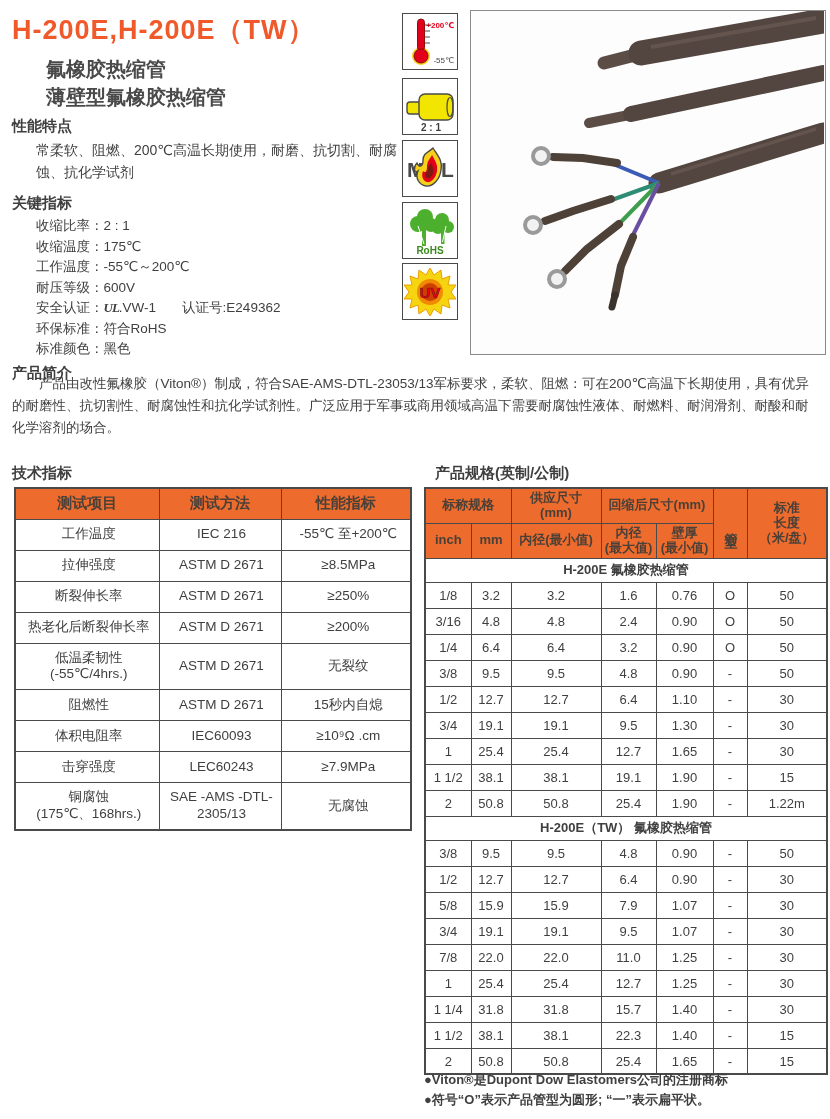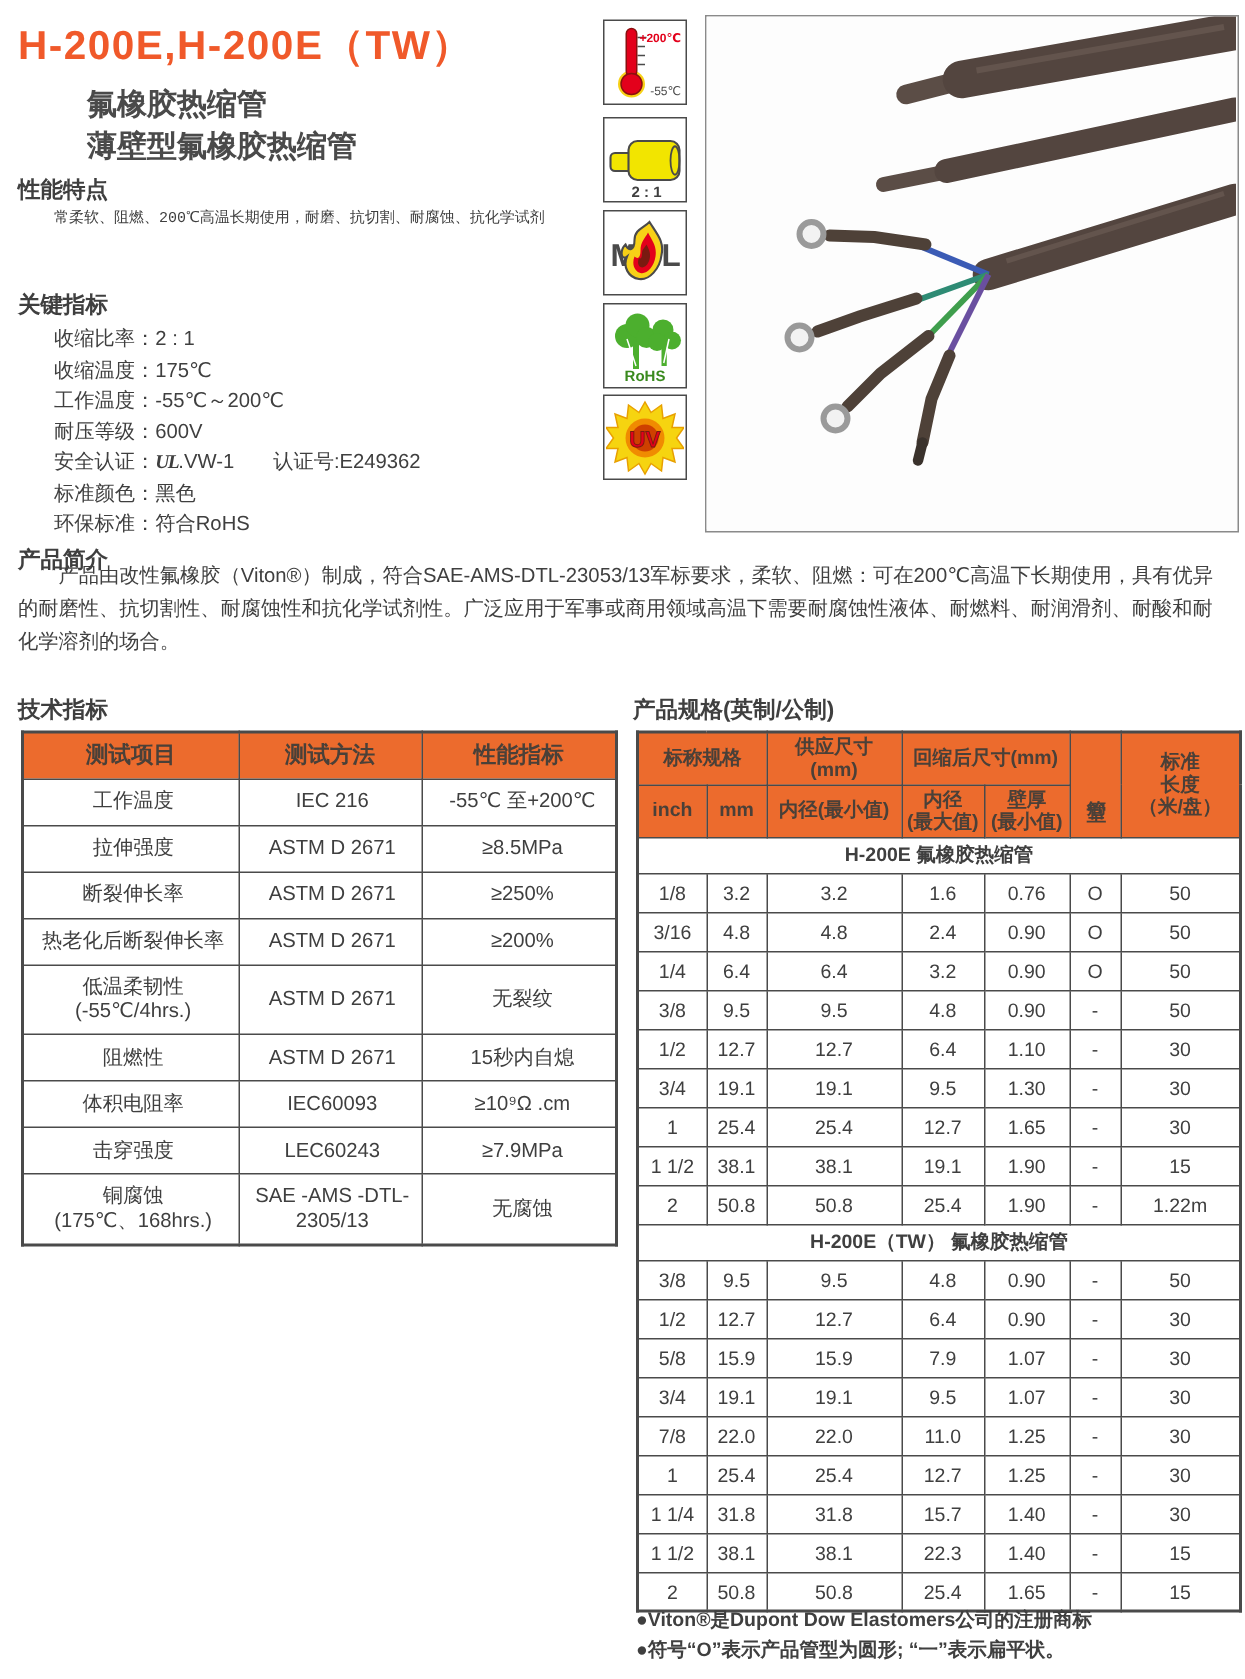--- a/index.html
+++ b/index.html
@@ -3,23 +3,23 @@
 <meta charset="utf-8">
 <style>
   * { margin:0; padding:0; box-sizing:border-box; }
   html,body { background:#ffffff; }
   body {
     width:830px; height:1119px; position:relative; overflow:hidden;
     font-family:"Liberation Sans","DejaVu Sans",sans-serif; color:#3f3f3f;
   }
   .abs { position:absolute; }
   .page-title { left:12px; top:12px; font-size:27px; font-weight:bold; color:#F0592A; letter-spacing:1px; }
-  .subtitle { left:58px; font-size:20px; font-weight:bold; color:#4a4a4a; }
+  .subtitle { left:46px; font-size:20px; font-weight:bold; color:#4a4a4a; }
   .sec-head { font-size:15px; font-weight:bold; color:#3f3f3f; }
-  .features-text { left:36px; top:139px; width:366px; font-size:10px; line-height:1.6; color:#3f3f3f;font-family:Liberation Mono, monospace; }
+  .features-text { left:36px; top:139px; width:366px; font-size:14px; line-height:1.6; color:#3f3f3f; }
   .key-list { left:36px; top:216px; font-size:13.5px; line-height:20.5px; color:#3f3f3f; }
   .ul-mark { font-family:"Liberation Serif","DejaVu Serif",serif; font-weight:bold; font-style:italic; font-size:13px; letter-spacing:-1px; }
   .key-extra { margin-left:26px; }
 
   .icon-box {
     position:absolute; left:402px; width:56px; height:57px; background:#fff;
     border:1.6px solid #4a4a4a; display:flex; align-items:center; justify-content:center;
   }
   .photo-box {
     position:absolute; left:470px; top:10px; width:356px; height:345px;
@@ -55,22 +55,22 @@
 <div class="abs sec-head" style="left:12px; top:117px">性能特点</div>
 <div class="abs features-text">常柔软、阻燃、200℃高温长期使用，耐磨、抗切割、耐腐蚀、抗化学试剂</div>
 
 <div class="abs sec-head" style="left:12px; top:194px">关键指标</div>
 <div class="abs key-list">
     <div>收缩比率：2 : 1</div>
     <div>收缩温度：175℃</div>
     <div>工作温度：-55℃～200℃</div>
     <div>耐压等级：600V</div>
     <div>安全认证：<span class="ul-mark">UL</span>.VW-1<span class="key-extra">认证号:E249362</span></div>
+    <div>环保标准：符合RoHS</div>
     <div>标准颜色：黑色</div>
-    <div>环保标准：符合RoHS</div>
   </div>
 
 <div class="icon-box" style="top:13px">
   <svg width="52" height="53" viewBox="0 0 52 53">
     <line x1="21" y1="10" x2="27" y2="10" stroke="#4a4a4a" stroke-width="1"></line>
     <line x1="21" y1="16" x2="26" y2="16" stroke="#4a4a4a" stroke-width="1"></line>
     <line x1="21" y1="22" x2="26" y2="22" stroke="#4a4a4a" stroke-width="1"></line>
     <line x1="21" y1="28" x2="26" y2="28" stroke="#4a4a4a" stroke-width="1"></line>
     <circle cx="17" cy="41" r="9" fill="#F7D117"></circle>
     <rect x="13.5" y="4" width="7" height="32" rx="3.5" fill="#E3001B" stroke="#8a0f0f" stroke-width="1"></rect>
@@ -215,21 +215,21 @@
       <tr>
         <td class="t0">铜腐蚀
 (175℃、168hrs.)</td>
         <td class="t1">SAE -AMS -DTL-
 2305/13</td>
         <td class="t2">无腐蚀</td>
       </tr>
     </tbody>
 </table>
 
-<div class="abs sec-head" style="left:422px; top:464px">产品规格(英制/公制)</div>
+<div class="abs sec-head" style="left:435px; top:464px">产品规格(英制/公制)</div>
 <table class="abs spec-table">
   <colgroup>
     <col style="width:46px">
       <col style="width:40px">
       <col style="width:90px">
       <col style="width:55px">
       <col style="width:57px">
       <col style="width:34px">
       <col style="width:80px">
   </colgroup>

